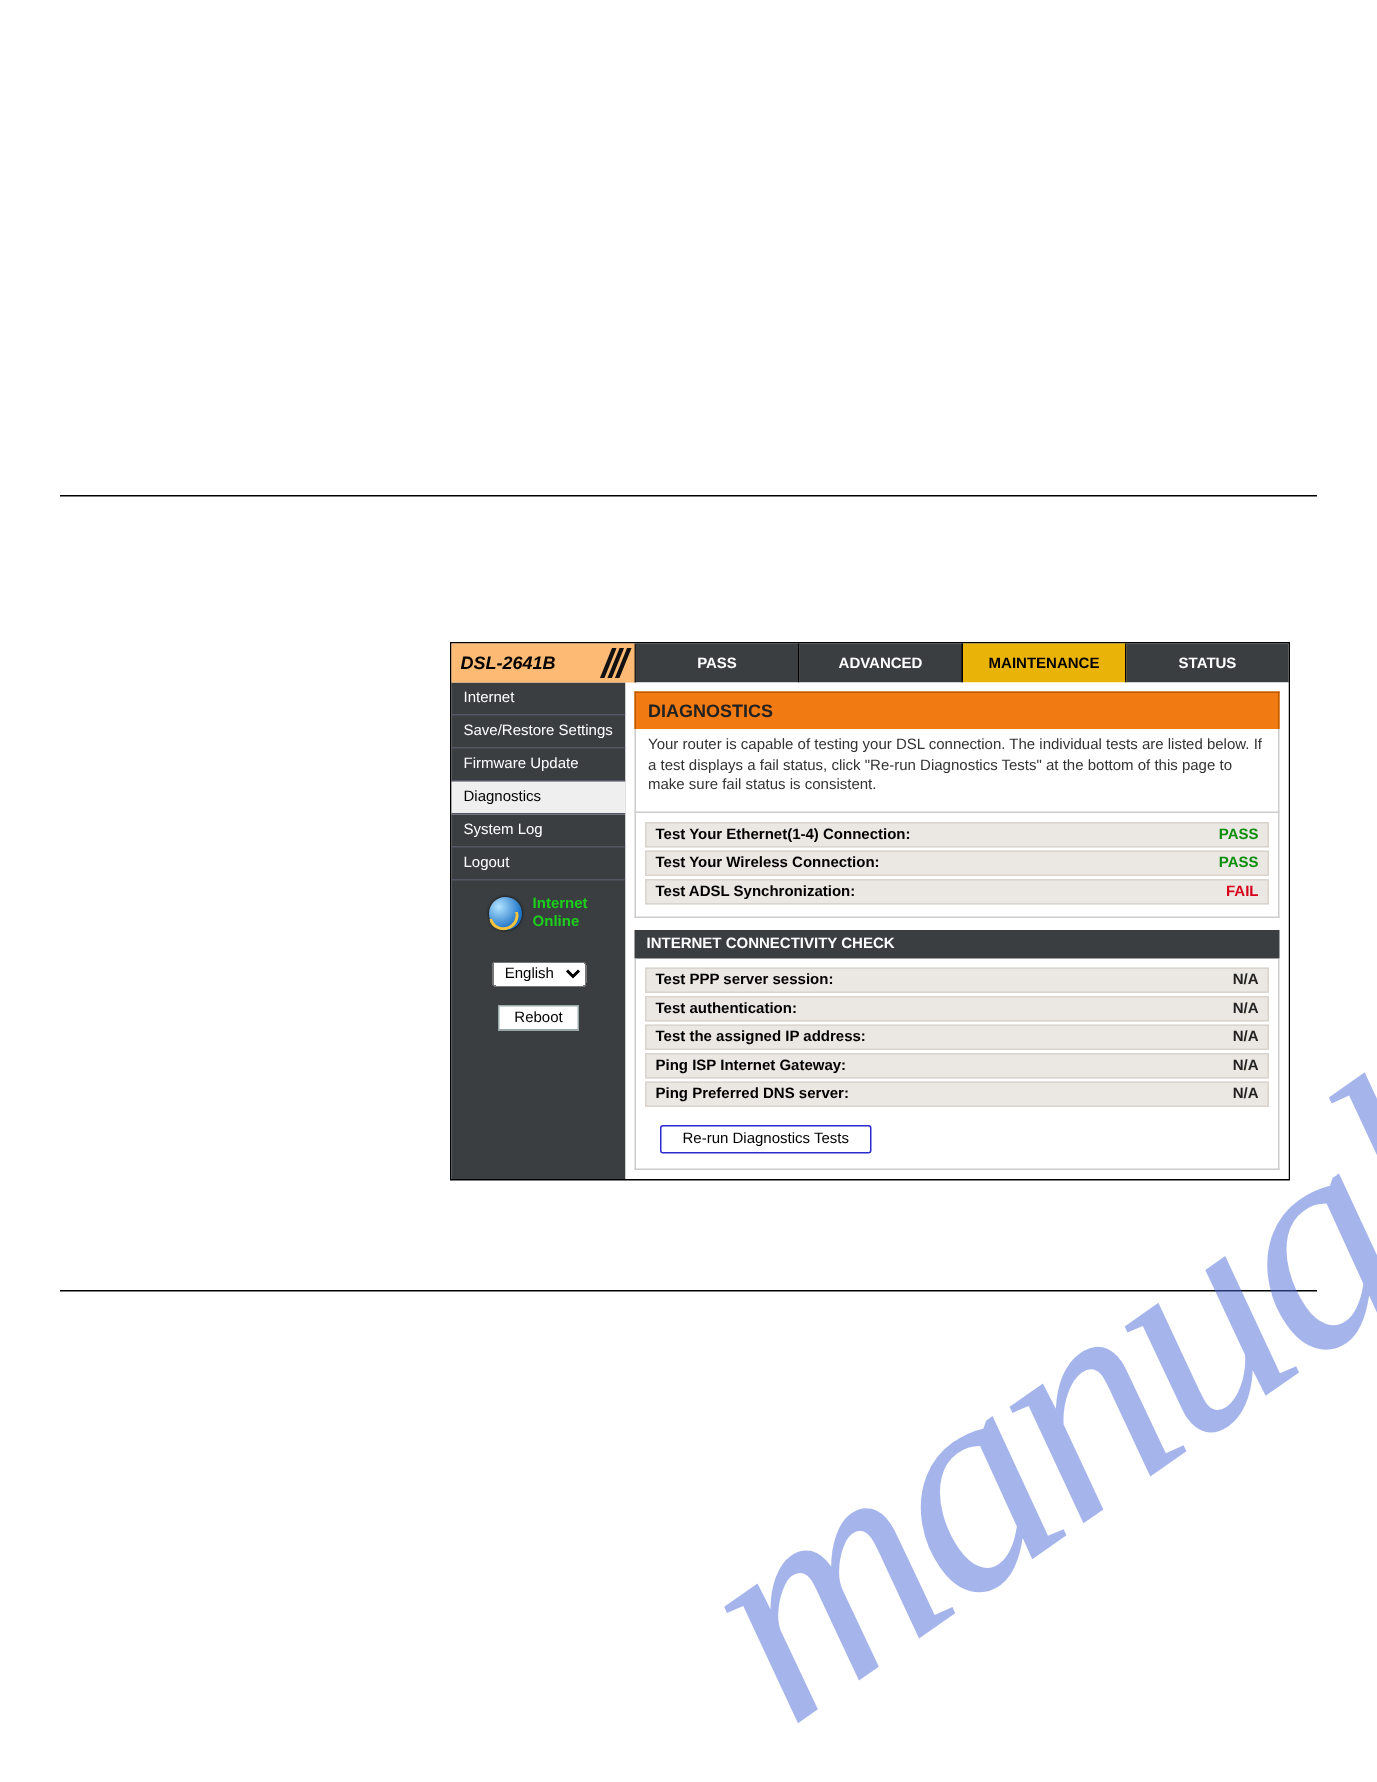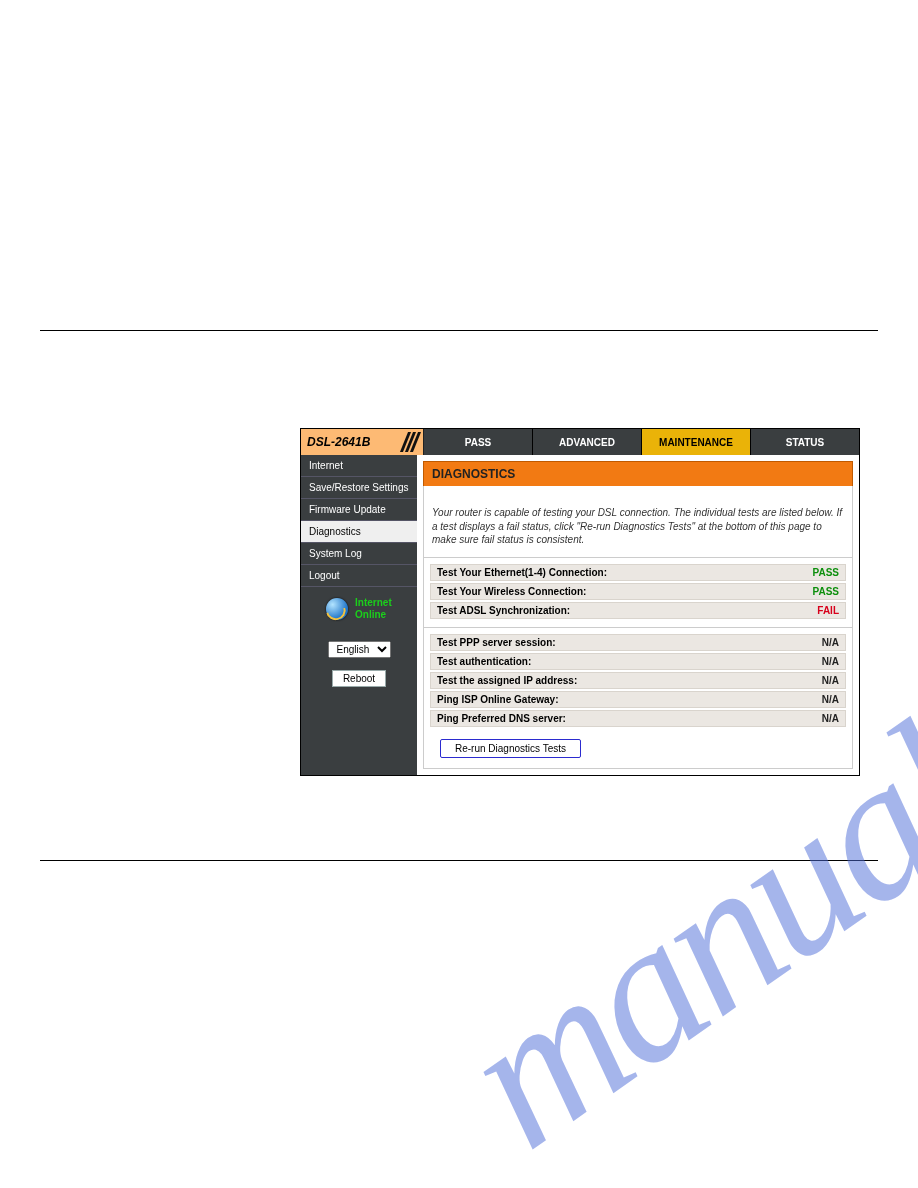--- a/index.html
+++ b/index.html
@@ -176,25 +176,24 @@
     color: #222;
     font-weight: bold;
     padding: 5px 8px;
     font-size: 12px;
     border: 1px solid #c05a00;
     border-bottom: none;
   }
   .panel-desc {
     border: 1px solid #ccc;
     border-top: none;
-    padding: 20px 8px 10px 8px;
+    padding: 4px 8px 10px 8px;
     font-size: 10px;
     color: #333;
     line-height: 1.35;
-    font-style: italic;
   }
   .section-head {
     background: #3a3e40;
     color: #fff;
     font-weight: bold;
     padding: 4px 8px;
     margin-top: 8px;
     font-size: 10px;
   }
   .section-body {
@@ -291,35 +290,36 @@
         <div class="test-row">
           <span>Test Your Wireless Connection:</span>
           <span class="status-pass">PASS</span>
         </div>
         <div class="test-row">
           <span>Test ADSL Synchronization:</span>
           <span class="status-fail">FAIL</span>
         </div>
       </div>
 
+      <div class="section-head">INTERNET CONNECTIVITY CHECK</div>
       <div class="section-body">
         <div class="test-row">
           <span>Test PPP server session:</span>
           <span class="status-na">N/A</span>
         </div>
         <div class="test-row">
           <span>Test authentication:</span>
           <span class="status-na">N/A</span>
         </div>
         <div class="test-row">
           <span>Test the assigned IP address:</span>
           <span class="status-na">N/A</span>
         </div>
         <div class="test-row">
-          <span>Ping ISP Online Gateway:</span>
+          <span>Ping ISP Internet Gateway:</span>
           <span class="status-na">N/A</span>
         </div>
         <div class="test-row">
           <span>Ping Preferred DNS server:</span>
           <span class="status-na">N/A</span>
         </div>
 
         <button class="rerun-btn">Re-run Diagnostics Tests</button>
       </div>
 

